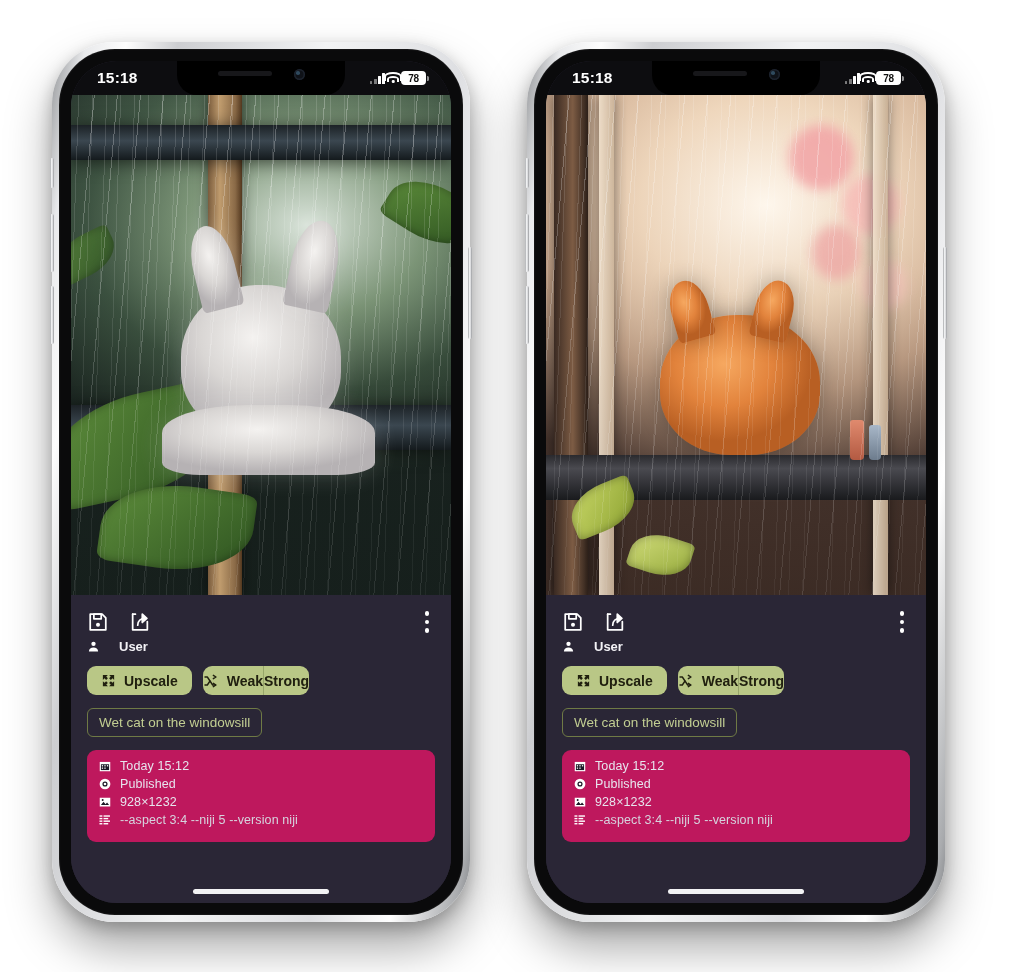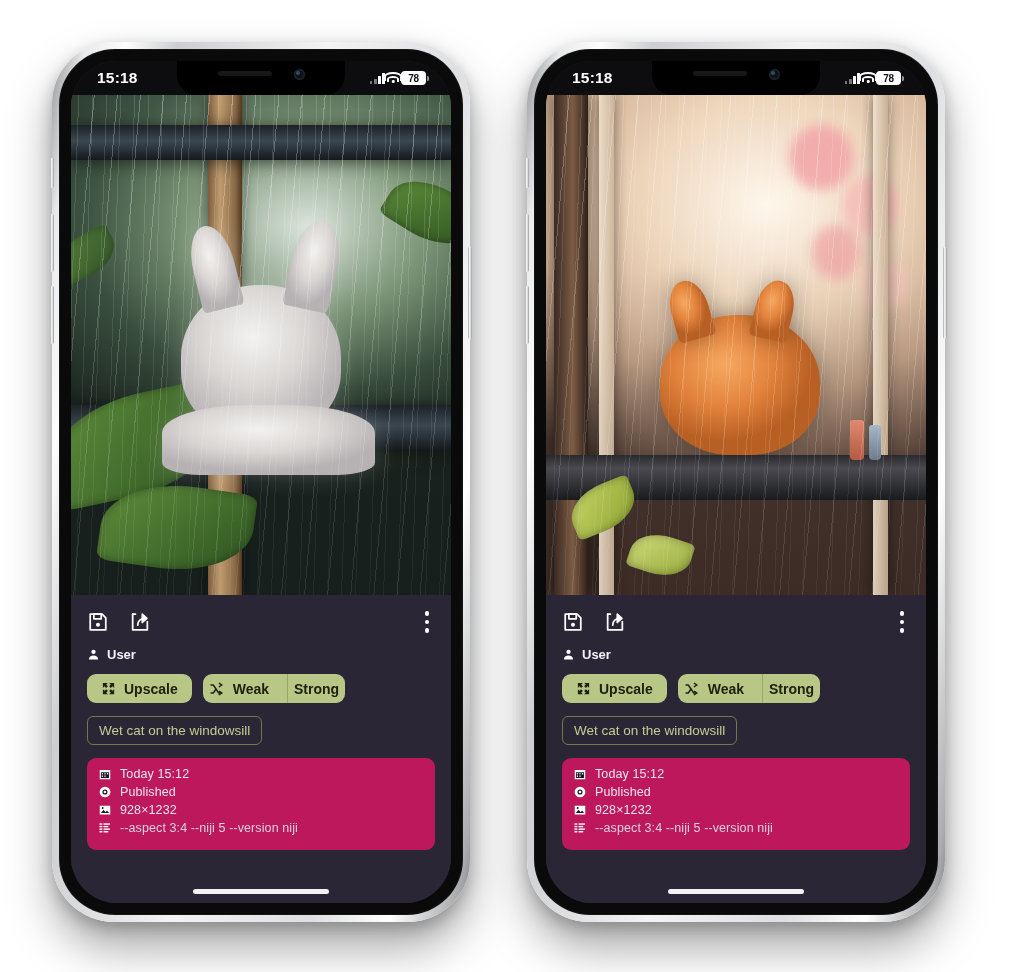--- a/index.html
+++ b/index.html
@@ -127,34 +127,34 @@
   .vase{position:absolute;border-radius:3px 3px 4px 4px;}
 
   
   .panel{flex:1;background:#2a2636;padding:12px 16px 0 16px;box-sizing:border-box;position:relative;}
   .row-actions{display:flex;align-items:center;justify-content:space-between;height:30px;}
   .acts{display:flex;align-items:center;gap:20px;}
   .ico{width:22px;height:22px;display:block;}
   .kebab{display:flex;flex-direction:column;gap:4px;align-items:center;padding:4px 6px;}
   .kebab span{width:4.5px;height:4.5px;border-radius:50%;background:#ffffff;}
 
-  .row-user{display:flex;align-items:center;gap:7px;margin-top:10px;}
+  .row-user{display:flex;align-items:center;gap:19px;margin-top:2px;}
   .row-user .txt{color:#f3f2f6;font-size:13px;font-weight:700;}
 
   .row-btns{display:flex;align-items:center;gap:11px;margin-top:12px;}
   .pill{
     background:#b9c786;color:#20200f;border:none;border-radius:9px;
     height:29px;display:flex;align-items:center;gap:8px;
     padding:0 14px;font-size:14px;font-weight:700;cursor:pointer;
     font-family:"Liberation Sans", sans-serif;
     text-align:right;
   }
   .seg{display:flex;background:#b9c786;border-radius:9px;overflow:hidden;height:29px;}
-  .seg .half{display:flex;align-items:center;gap:8px;padding:0 6px;font-size:14px;font-weight:700;color:#20200f;cursor:pointer;}
-  .seg .half+.half{border-left:1.5px solid #97a66a;margin-left:12px;}
+  .seg .half{display:flex;align-items:center;gap:8px;padding:0 0;font-size:14px;font-weight:700;color:#20200f;cursor:pointer;}
+  .seg .half+.half{border-left:1.5px solid #97a66a;}
 
   .prompt{
     margin-top:13px;display:inline-flex;align-items:center;
     border:1.3px solid #6f7a45;border-radius:6px;
     color:#c2ce92;font-size:13.5px;padding:6px 11px;background:transparent;cursor:pointer;
   }
 
   .meta{
     margin-top:13px;background:#be185d;border-radius:9px;
     padding:5px 11px 11px 11px;

